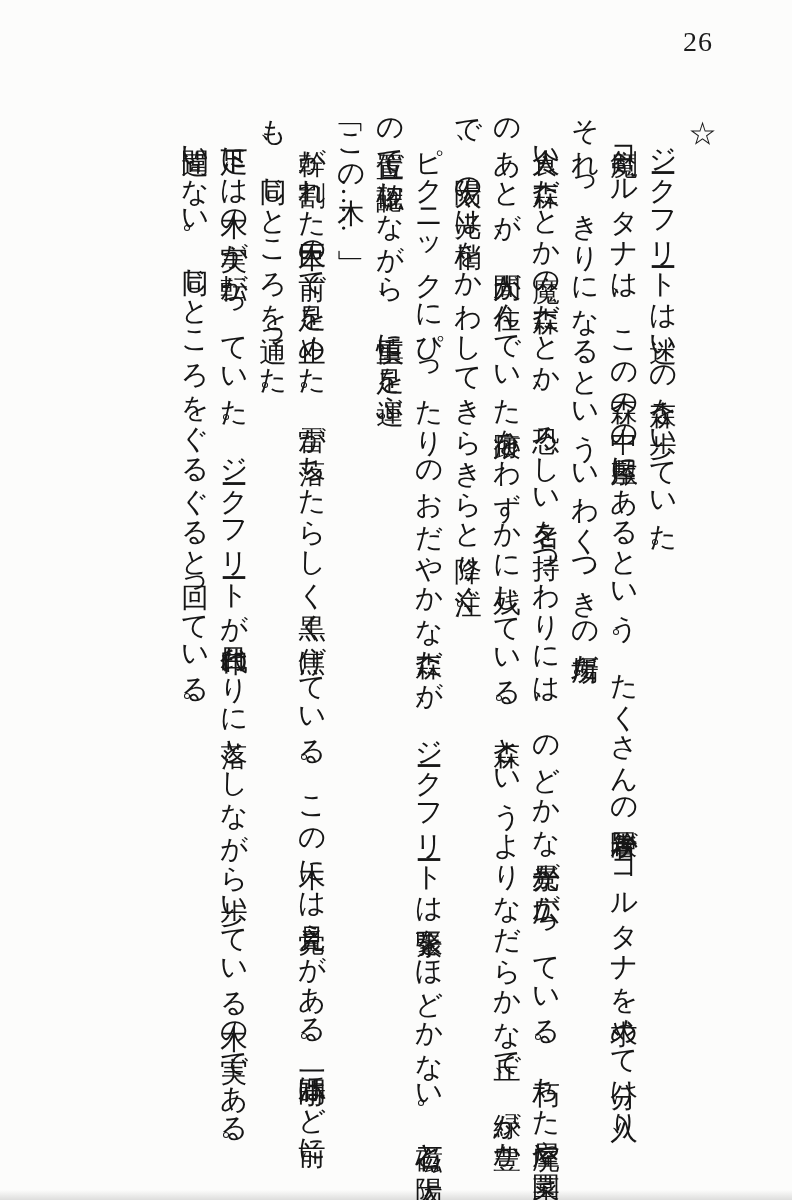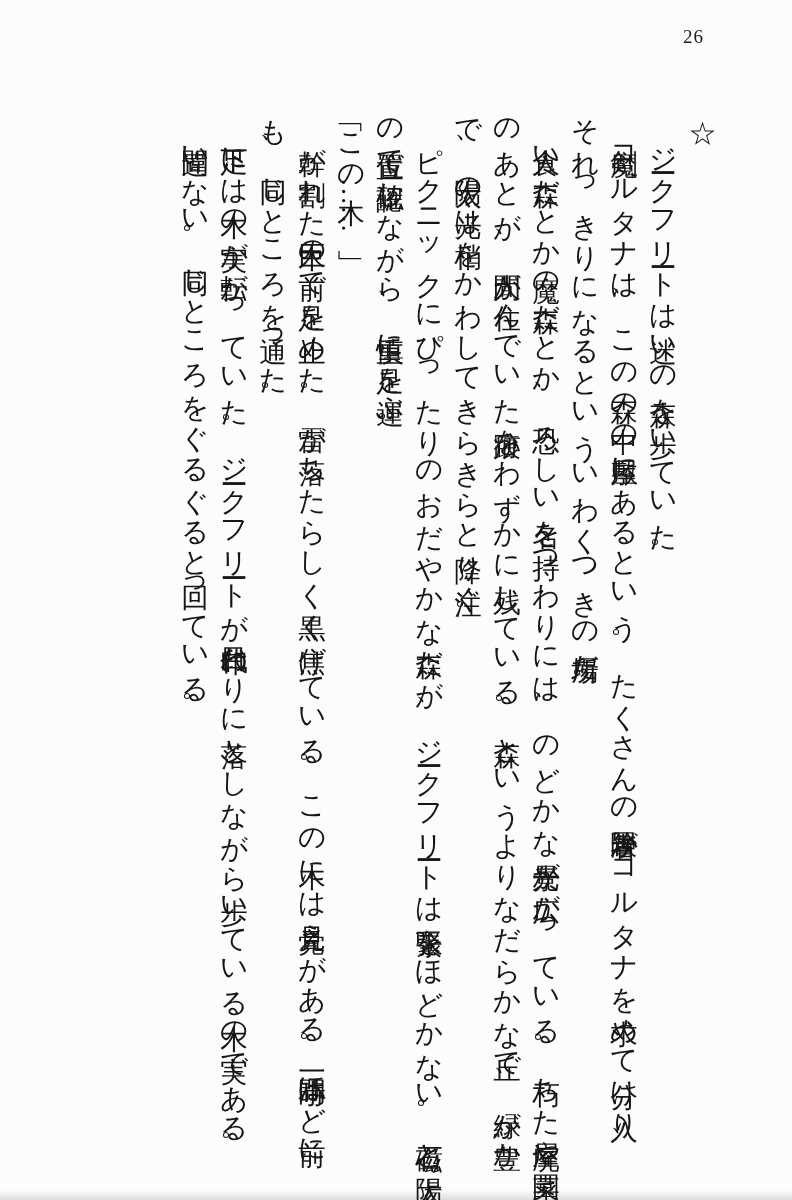--- a/index.html
+++ b/index.html
@@ -22,21 +22,21 @@
     position: absolute;
     left: 0; right: 0; bottom: 0;
     height: 10px;
     background: linear-gradient(to bottom, rgba(0,0,0,0), rgba(0,0,0,0.12));
     pointer-events: none;
   }
   .page-number {
     position: absolute;
     top: 26px;
     left: 683px;
-    font-size: 19px;
+    font-size: 28px;
     letter-spacing: 1px;
     color: #1c1c1c;
   }
   .vertical-text {
     position: absolute;
     top: 100px;
     right: 70px;
     left: 36px;
     height: 1056px;
     writing-mode: vertical-rl;

